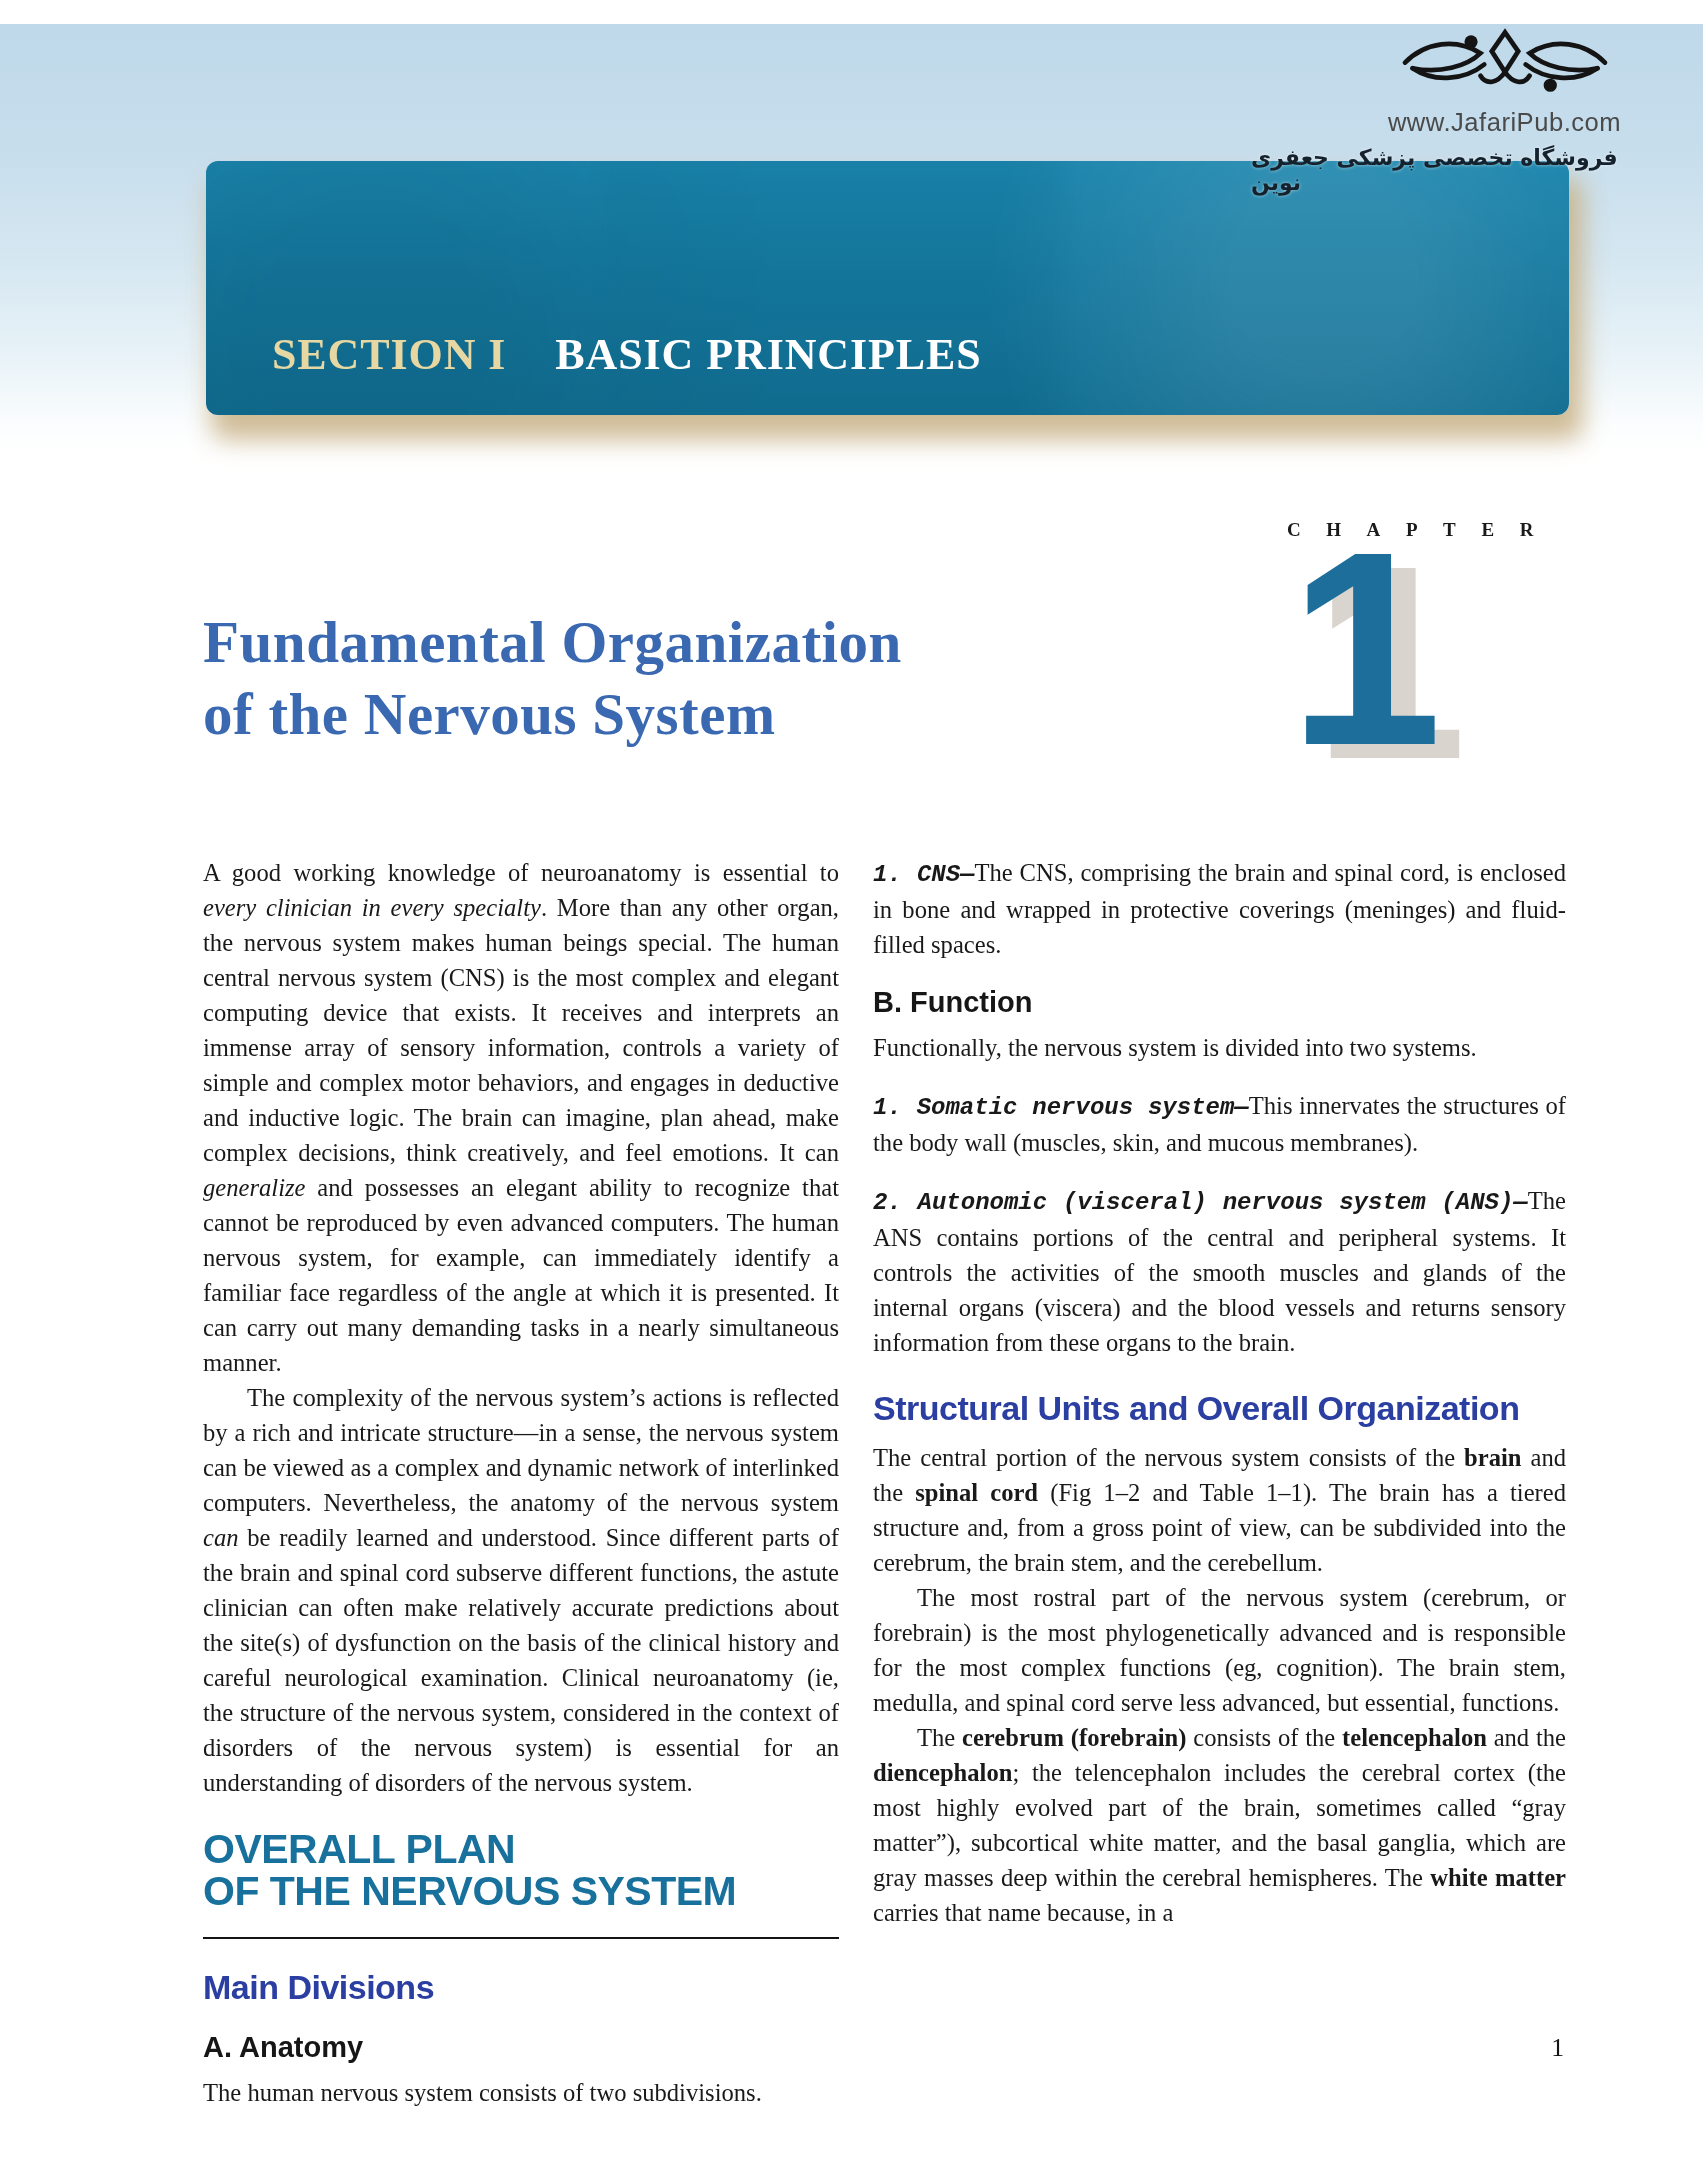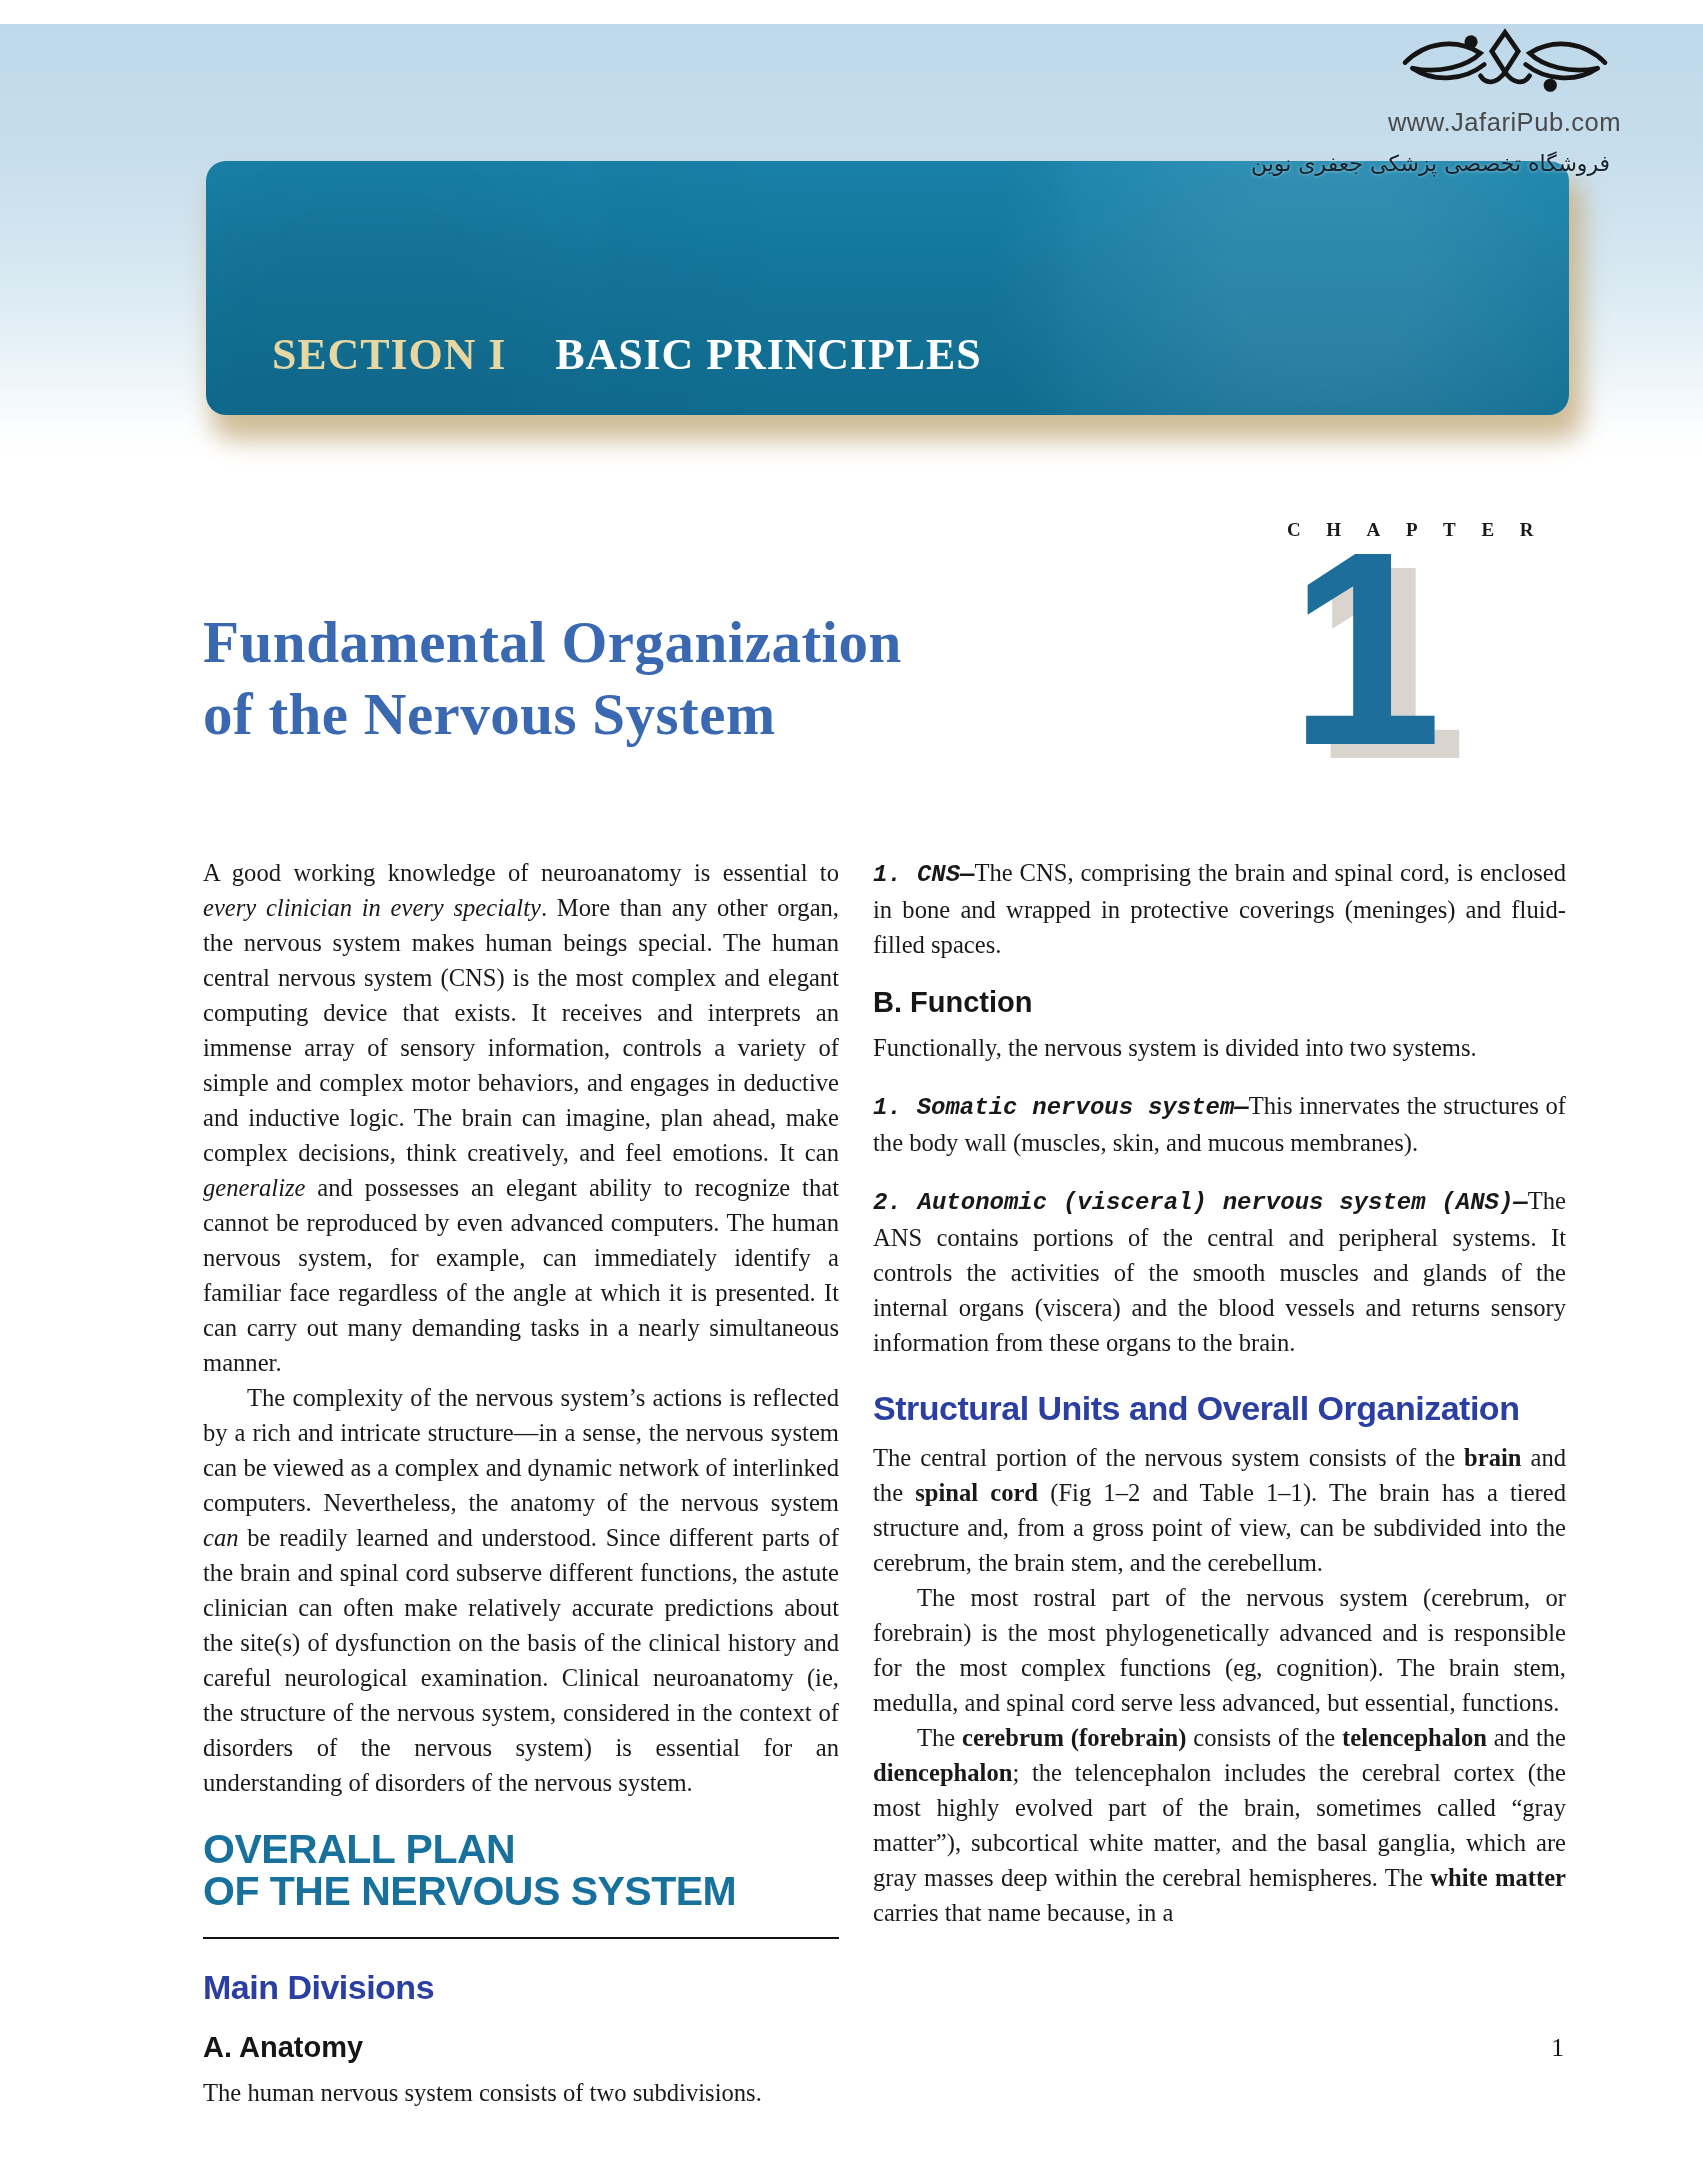--- a/index.html
+++ b/index.html
@@ -38,31 +38,31 @@
   }
   
   .logo-block{position:absolute;top:23px;right:47px;width:303px;text-align:center;}
   .logo-mark{display:block;margin:0 auto;}
   .logo-url{
     display:block;margin-top:1.9px;
     font-family:"Liberation Sans","DejaVu Sans",sans-serif;
     font-size:25.6px;color:#4A4A4A;letter-spacing:0.5px;
   }
   .tagline{
-    position:absolute;top:151px;right:55px;width:397px;
+    position:absolute;top:145px;right:55px;width:397px;
     direction:rtl;text-align:left;
     font-family:"DejaVu Sans","Liberation Sans",sans-serif;
-    font-size:22px;font-weight:normal;color:#15222e;
+    font-size:22px;font-weight:bold;color:#15222e;
     text-shadow:0 0 3.8px rgba(255,255,255,0.55);
     z-index:5;
   }
   
   .banner{
     position:absolute;left:206px;top:161px;width:1363px;height:254px;
-    border-radius:20px;
+    border-radius:12px;
     background:linear-gradient(180deg,#1B85AD 0%,#15799F 45%,#116E92 100%);
     box-shadow:9.5px 21px 24.6px 3.8px rgba(201,177,134,0.85);
     overflow:hidden;
     z-index:2;
   }
   .banner-texture{
     position:absolute;inset:0;opacity:0.10;
     background:
       radial-gradient(circle at 82% 45%, #ffffff 0 8%, transparent 30%),
       radial-gradient(circle at 12% 70%, #062c3a 0 10%, transparent 35%),

